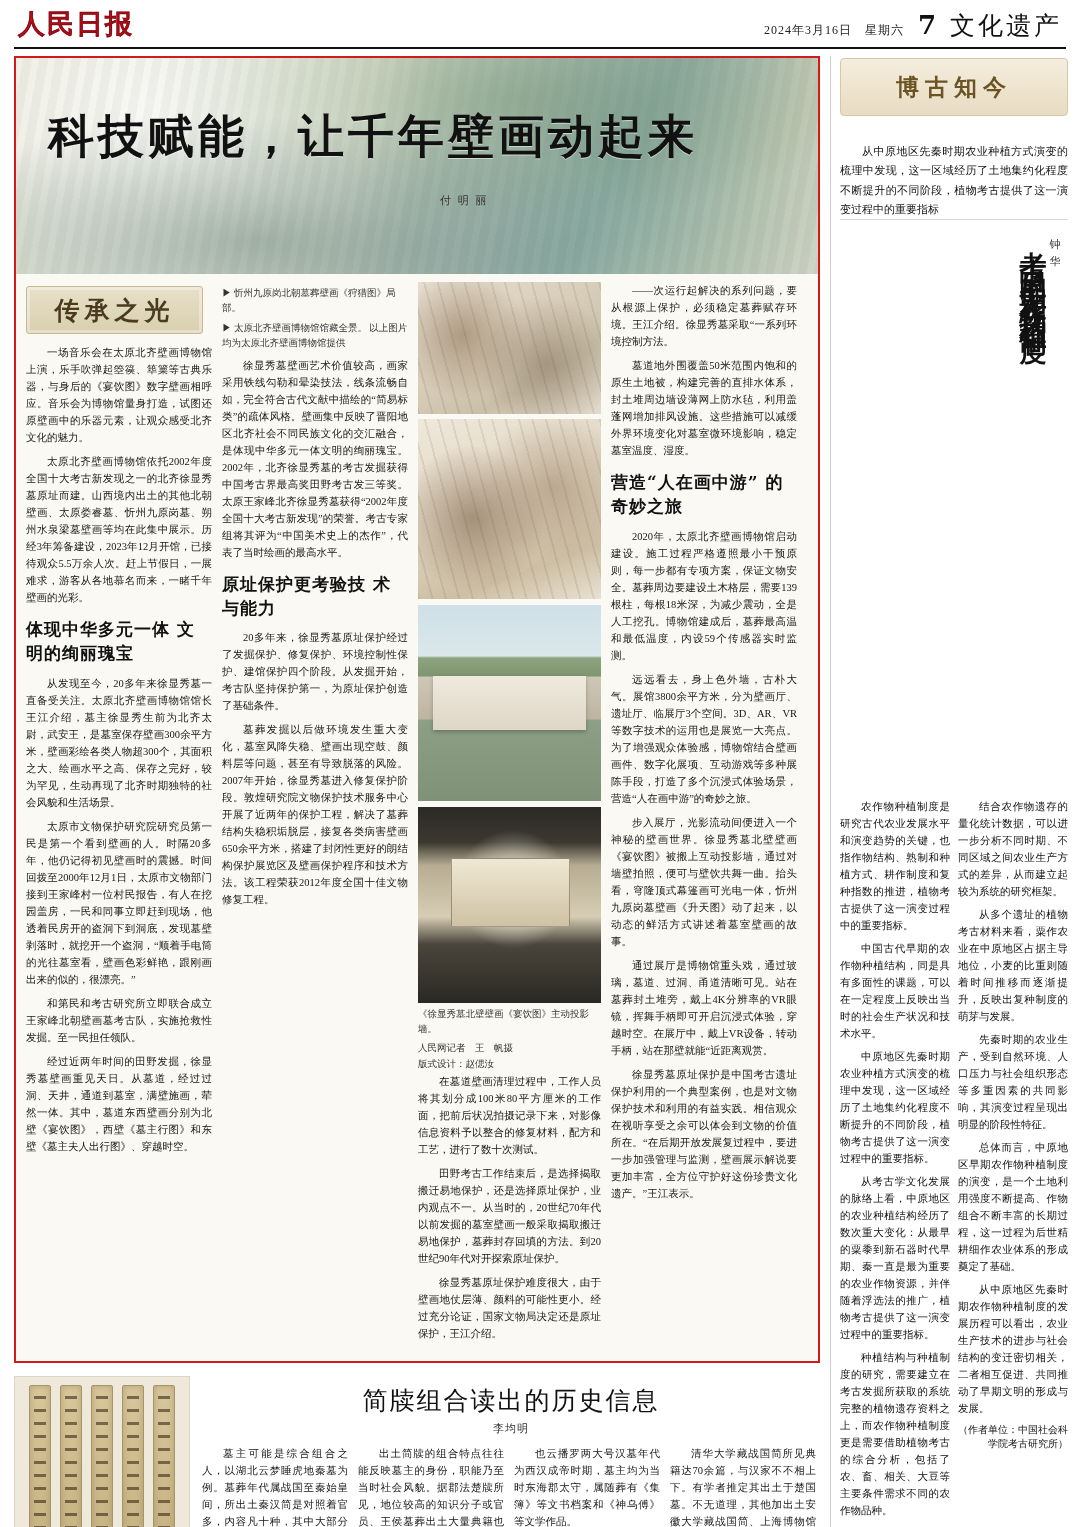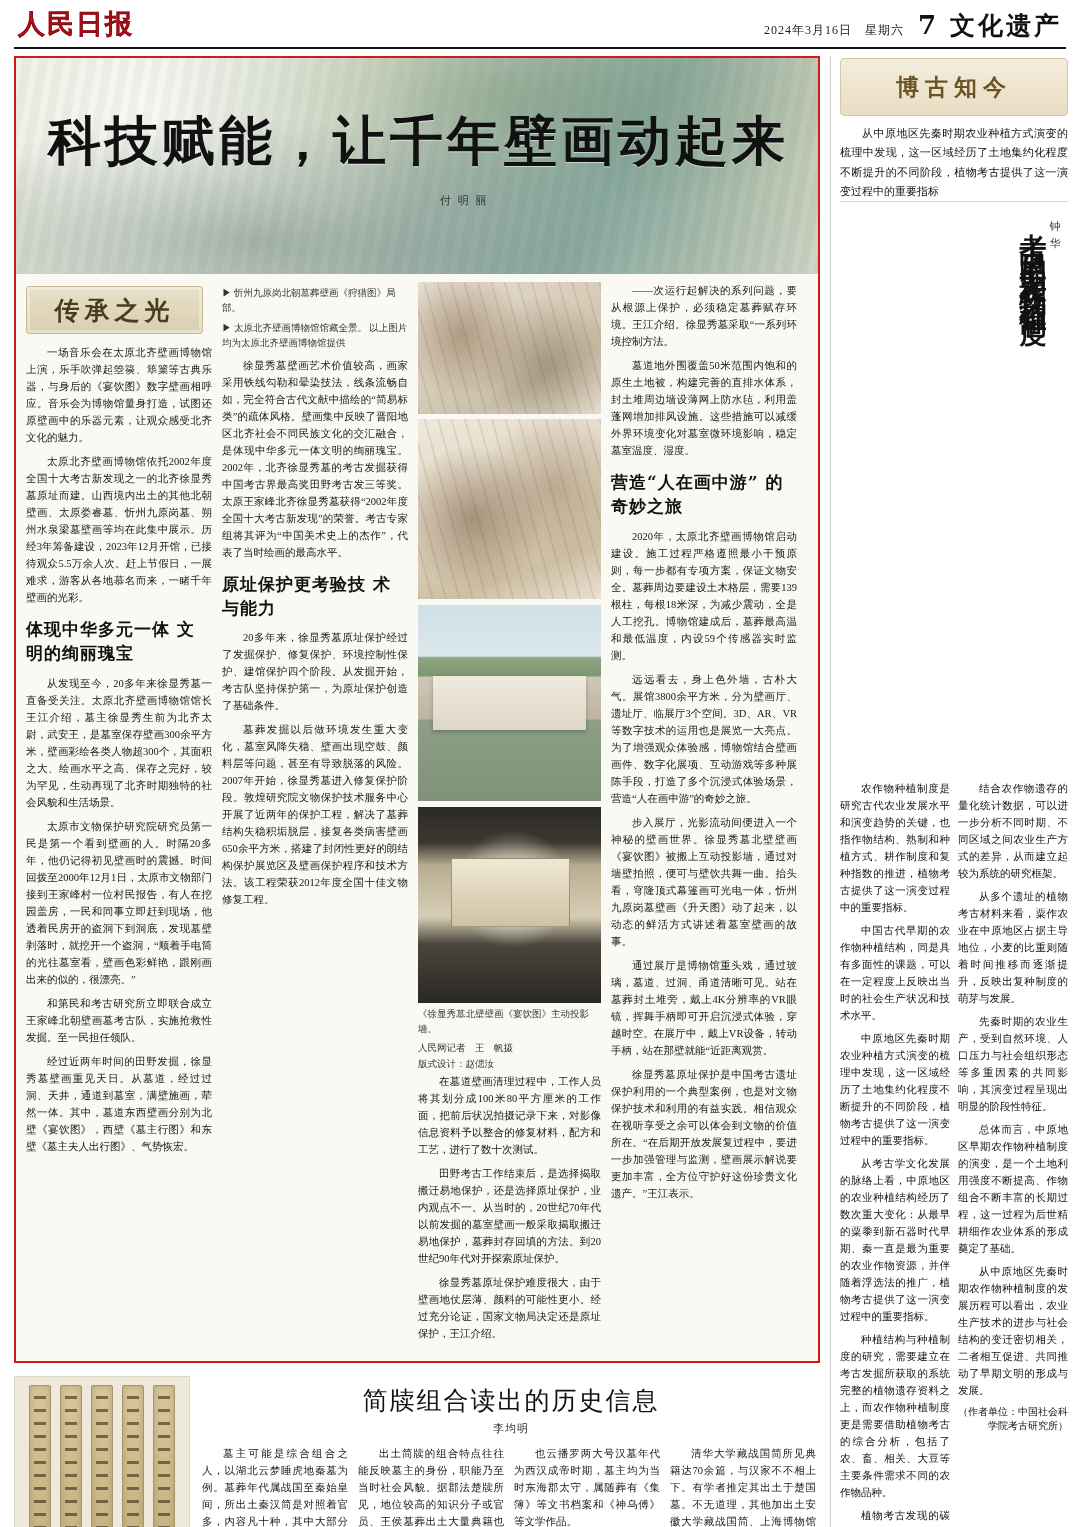--- a/index.html
+++ b/index.html
@@ -5,21 +5,21 @@
   html,body{margin:0;padding:0;background:#ffffff;}
   body{width:1080px;height:1527px;font-family:"Liberation Serif",serif;color:#111;overflow:hidden;position:relative;}
   .page{position:relative;width:1080px;height:1527px;box-sizing:border-box;padding:0 14px;}
 
   
   .masthead{display:flex;align-items:flex-end;justify-content:space-between;border-bottom:2px solid #111;padding:6px 4px 5px 4px;}
   .logo{font-family:"DejaVu Serif",serif;font-weight:bold;font-size:27px;letter-spacing:2px;color:#c1121f;-webkit-text-stroke:0.3px #8d0d16;}
   .mh-right{display:flex;align-items:baseline;gap:14px;}
   .mh-date{font-size:12px;color:#222;letter-spacing:1px;}
   .mh-page{font-family:"DejaVu Serif",serif;font-size:26px;font-weight:bold;}
-  .mh-section{font-size:25px;font-weight:bold;letter-spacing:3px;}
+  .mh-section{font-size:25px;font-weight:normal;letter-spacing:3px;}
 
   
   .body-grid{display:flex;gap:10px;margin-top:7px;}
   .left-col{width:806px;}
   .right-col{width:236px;border-left:1px solid #cfcfcf;padding-left:9px;}
 
   
   .feature{border:2px solid #d11a1a;position:relative;background:#f3f1e7;}
   .feature-head{
     height:216px;position:relative;overflow:hidden;
@@ -29,21 +29,21 @@
       linear-gradient(120deg,#e8e6d6 0%,#dfe3d4 22%,#cfd8cc 42%,#b9c9c2 58%,#9fb8b2 72%,#cfd3bd 88%,#e6e3d2 100%);
   }
   .feature-head:before{
     content:"";position:absolute;inset:0;
     background:
       radial-gradient(ellipse at 30% 85%, rgba(60,95,85,.35), rgba(0,0,0,0) 48%),
       radial-gradient(ellipse at 62% 18%, rgba(190,205,170,.6), rgba(0,0,0,0) 50%),
       repeating-linear-gradient(100deg, rgba(255,255,255,.05) 0 7px, rgba(0,0,0,.03) 7px 16px);
     mix-blend-mode:multiply;
   }
-  .headline{position:absolute;left:32px;top:48px;font-size:53px;font-weight:bold;letter-spacing:4px;color:#111;font-family:"DejaVu Serif",serif;text-shadow:0 1px 0 rgba(255,255,255,.5);}
+  .headline{position:absolute;left:32px;top:48px;font-size:46px;font-weight:bold;letter-spacing:4px;color:#111;font-family:"DejaVu Serif",serif;text-shadow:0 1px 0 rgba(255,255,255,.5);}
   .byline-top{position:absolute;left:424px;top:135px;font-size:11px;color:#333;letter-spacing:2px;}
 
   
   .feature-body{display:flex;padding:8px 10px 12px 10px;gap:10px;background:#faf9f3;}
   .fcol{width:186px;}
   .fcol.wide{width:183px;}
   .seal{
     width:175px;height:46px;margin:4px 0 10px 0;
     background:linear-gradient(180deg,#e7e0c9,#d9cfb0);
     border:1px solid #c6b893;border-radius:3px;
@@ -102,21 +102,21 @@
   .slip i{position:absolute;left:4px;top:10px;width:12px;height:200px;background:repeating-linear-gradient(180deg, rgba(60,40,20,.75) 0 3px, rgba(0,0,0,0) 3px 13px);opacity:.8;display:block;}
   .lower-main{width:618px;}
   .lower-title{font-size:25px;font-weight:normal;text-align:center;letter-spacing:2px;margin:8px 0 4px 0;font-family:"DejaVu Serif",serif;}
   .lower-byline{font-size:11px;text-align:center;color:#333;margin-bottom:9px;letter-spacing:1px;}
   .cols4{display:flex;gap:10px;}
   .cols4 .c{width:146px;}
   .affil{font-size:10px;text-align:right;margin-top:6px;}
 
   
   .bogu{
-    height:56px;margin:2px 0 8px 0;display:flex;align-items:center;justify-content:center;
+    height:56px;margin:2px 0 26px 0;display:flex;align-items:center;justify-content:center;
     background:linear-gradient(180deg,#f4eddd,#e8dcc2);border:1px solid #d7c8a5;border-radius:4px;
   }
   .bogu span{font-size:23px;font-weight:bold;letter-spacing:6px;color:#6b5424;font-family:"DejaVu Serif",serif;}
   .standfirst{font-size:11px;line-height:1.75;text-align:justify;text-indent:2em;margin:0 0 10px 0;border-bottom:1px solid #d8d8d8;}
   .vtitle-wrap{display:flex;justify-content:flex-end;margin:2px 0 8px 0;}
   .vtitle{
     writing-mode:vertical-rl;text-orientation:upright;
     font-size:27px;font-weight:bold;letter-spacing:7px;line-height:1.05;
     font-family:"DejaVu Serif",serif;height:560px;
   }
@@ -156,21 +156,21 @@
             <div class="seal">
               <span>传承之光</span>
             </div>
             <p class="txt">一场音乐会在太原北齐壁画博物馆上演，乐手吹弹起箜篌、筚篥等古典乐器，与身后的《宴饮图》数字壁画相呼应。音乐会为博物馆量身打造，试图还原壁画中的乐器元素，让观众感受北齐文化的魅力。</p>
             <p class="txt">太原北齐壁画博物馆依托2002年度全国十大考古新发现之一的北齐徐显秀墓原址而建。山西境内出土的其他北朝壁画、太原娄睿墓、忻州九原岗墓、朔州水泉梁墓壁画等均在此集中展示。历经3年筹备建设，2023年12月开馆，已接待观众5.5万余人次。赶上节假日，一展难求，游客从各地慕名而来，一睹千年壁画的光彩。</p>
             <div class="sub-h">体现中华多元一体
 文明的绚丽瑰宝</div>
             <p class="txt">从发现至今，20多年来徐显秀墓一直备受关注。太原北齐壁画博物馆馆长王江介绍，墓主徐显秀生前为北齐太尉，武安王，是墓室保存壁画300余平方米，壁画彩绘各类人物超300个，其面积之大、绘画水平之高、保存之完好，较为罕见，生动再现了北齐时期独特的社会风貌和生活场景。</p>
             <p class="txt">太原市文物保护研究院研究员第一民是第一个看到壁画的人。时隔20多年，他仍记得初见壁画时的震撼。时间回拨至2000年12月1日，太原市文物部门接到王家峰村一位村民报告，有人在挖园盖房，一民和同事立即赶到现场，他透着民房开的盗洞下到洞底，发现墓壁剥落时，就挖开一个盗洞，“顺着手电筒的光往墓室看，壁画色彩鲜艳，跟刚画出来的似的，很漂亮。”</p>
             <p class="txt">和第民和考古研究所立即联合成立王家峰北朝壁画墓考古队，实施抢救性发掘。至一民担任领队。</p>
-            <p class="txt">经过近两年时间的田野发掘，徐显秀墓壁画重见天日。从墓道，经过过洞、天井，通道到墓室，满壁施画，荦然一体。其中，墓道东西壁画分别为北壁《宴饮图》，西壁《墓主行图》和东壁《墓主夫人出行图》、气势恢宏。</p>
+            <p class="txt">经过近两年时间的田野发掘，徐显秀墓壁画重见天日。从墓道，经过过洞、天井，通道到墓室，满壁施画，荦然一体。其中，墓道东西壁画分别为北壁《宴饮图》，西壁《墓主行图》和东壁《墓主夫人出行图》、穿越时空。</p>
           </div>
 
           <div class="fcol">
             <div class="cap">▶ 忻州九原岗北朝墓葬壁画《狩猎图》局部。</div>
             <div class="cap">▶ 太原北齐壁画博物馆馆藏全景。
 以上图片均为太原北齐壁画博物馆提供</div>
             <p class="txt">徐显秀墓壁画艺术价值较高，画家采用铁线勾勒和晕染技法，线条流畅自如，完全符合古代文献中描绘的“简易标类”的疏体风格。壁画集中反映了晋阳地区北齐社会不同民族文化的交汇融合，是体现中华多元一体文明的绚丽瑰宝。2002年，北齐徐显秀墓的考古发掘获得中国考古界最高奖田野考古发三等奖。太原王家峰北齐徐显秀墓获得“2002年度全国十大考古新发现”的荣誉。考古专家组将其评为“中国美术史上的杰作”，代表了当时绘画的最高水平。</p>
             <div class="sub-h">原址保护更考验技
 术与能力</div>
             <p class="txt">20多年来，徐显秀墓原址保护经过了发掘保护、修复保护、环境控制性保护、建馆保护四个阶段。从发掘开始，考古队坚持保护第一，为原址保护创造了基础条件。</p>

